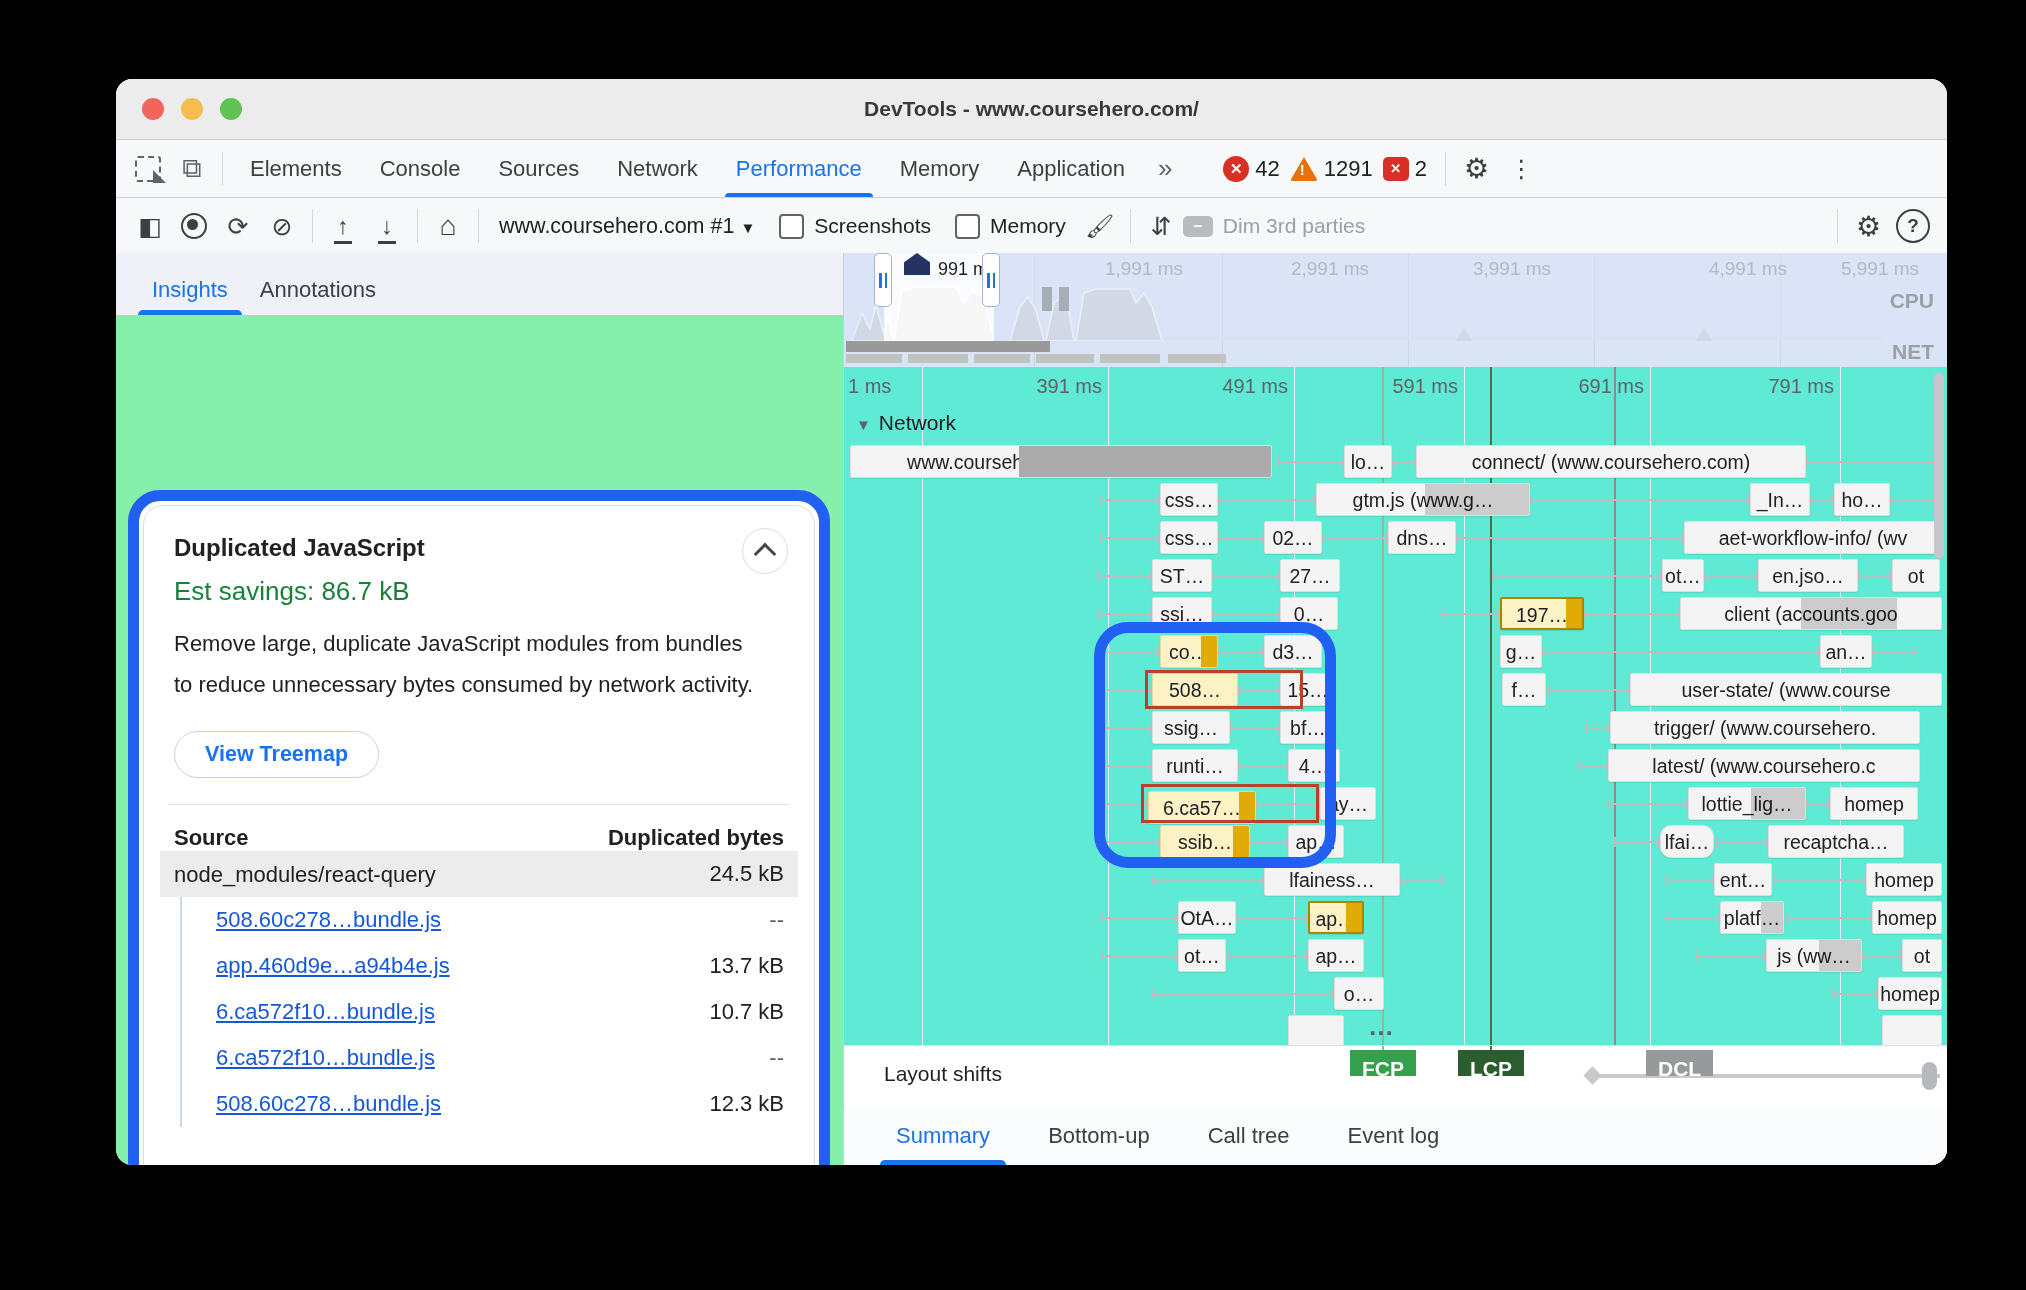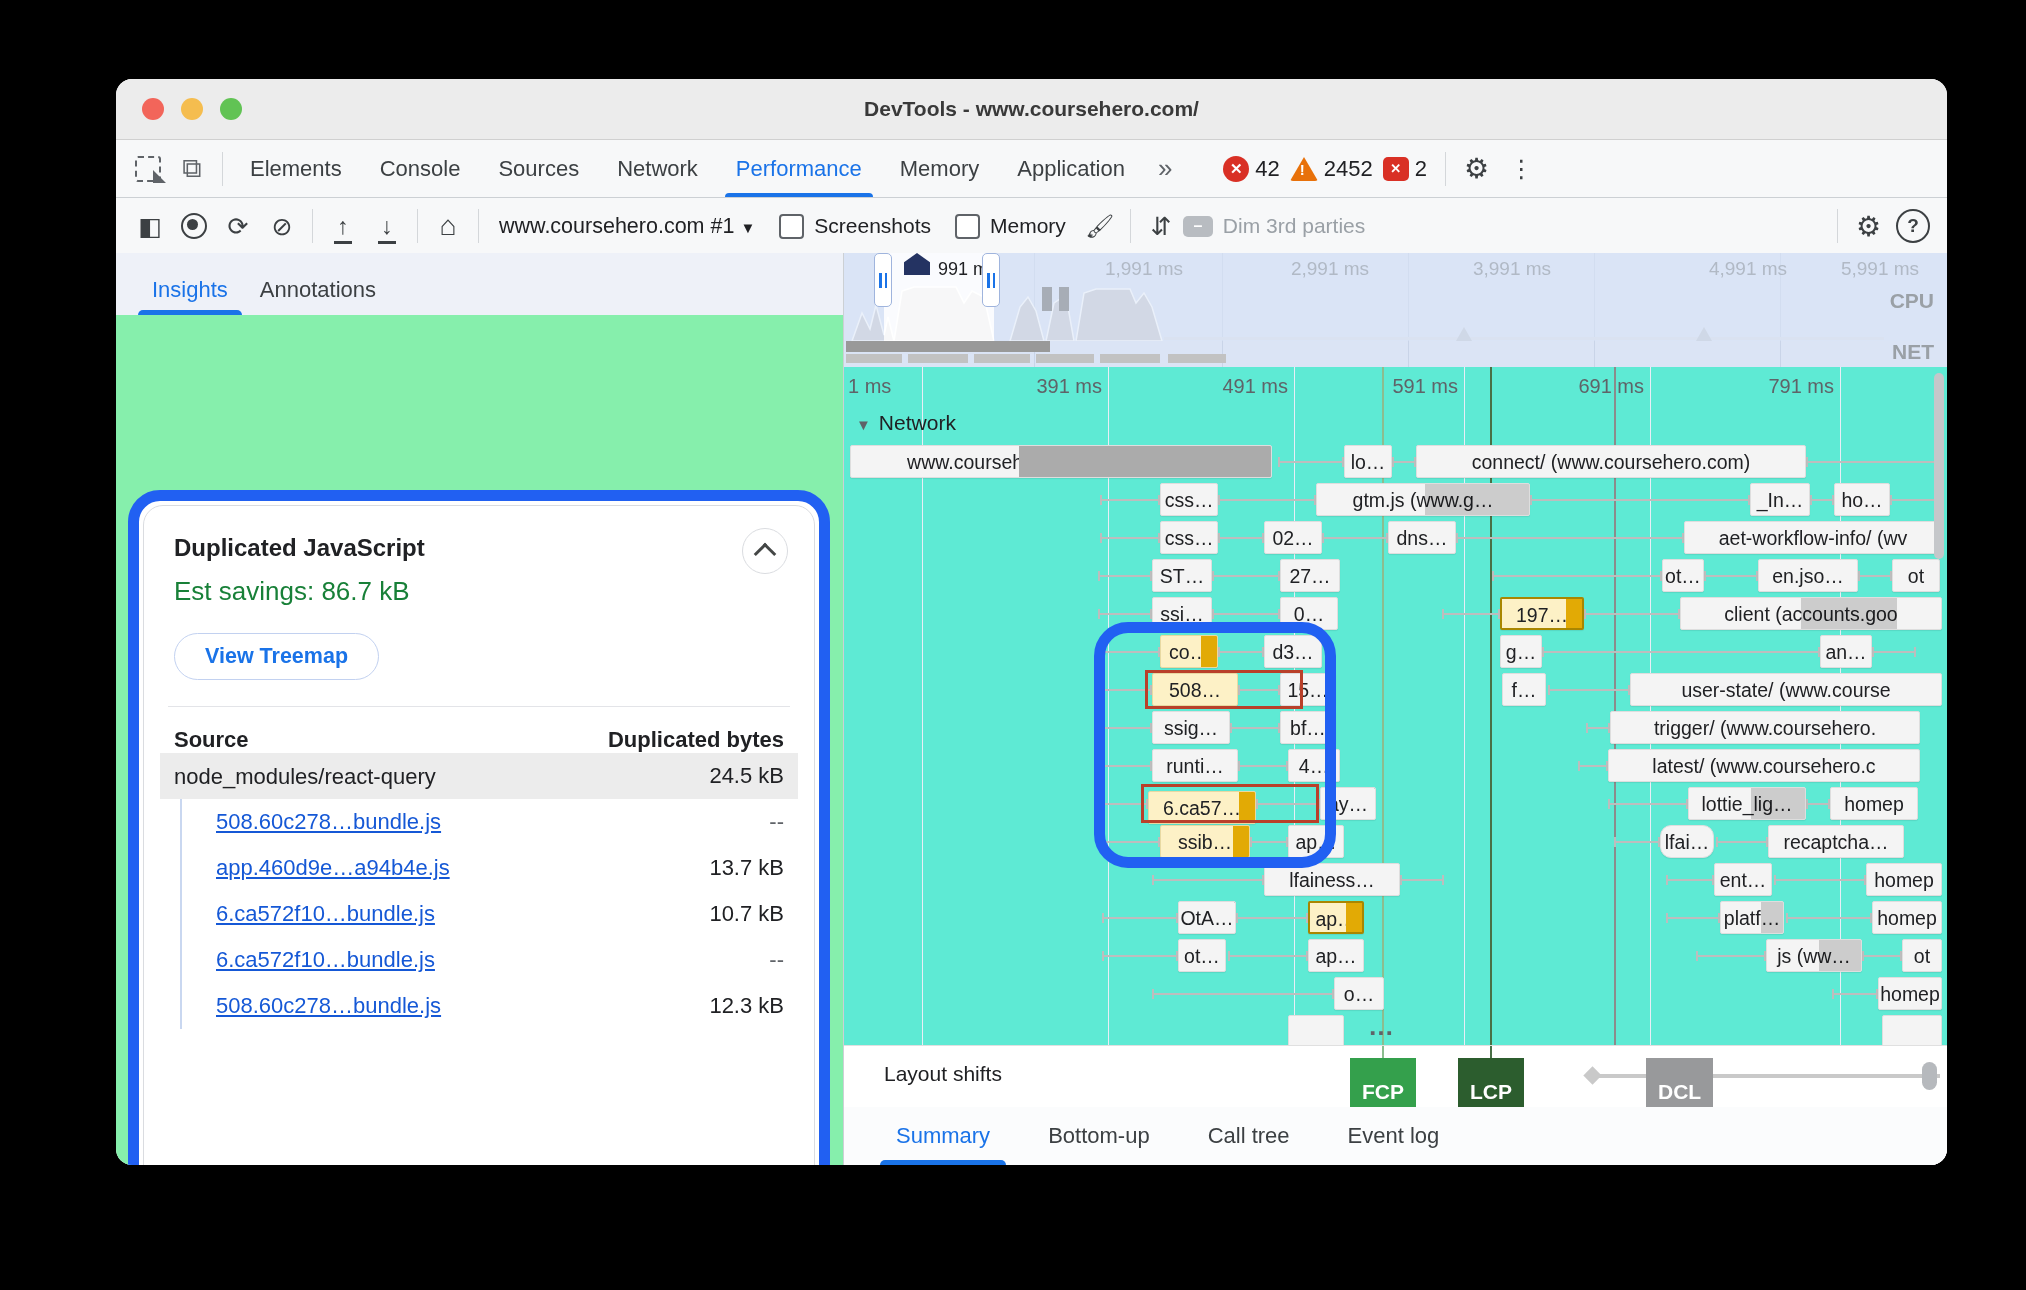--- a/index.html
+++ b/index.html
@@ -103,21 +103,21 @@
   .shade{position:absolute;top:0;bottom:0;background:rgba(0,0,0,.16);}
   .shadeD{position:absolute;top:0;bottom:0;background:#ababab;}
   .flagc{position:absolute;top:-1px;width:0;height:0;border-left:16px solid transparent;border-top:16px solid #9aa0a6;}
   .redbox{position:absolute;height:39px;border:3px solid #b9402a;box-sizing:border-box;}
   .bluebox2{position:absolute;left:250px;top:255px;width:242px;height:246px;border:11px solid #2160f2;border-radius:34px;box-sizing:border-box;}
   .moredots{position:absolute;left:524px;top:644px;font-size:26px;font-weight:bold;color:#5f6368;letter-spacing:2px;}
   .sbthumb{position:absolute;right:4px;top:6px;width:10px;height:186px;border-radius:5px;background:#c5c7ca;}
   
   .markers{position:absolute;left:0;top:792px;width:1104px;height:62px;background:#fff;border-top:1px solid #e0e0e0;border-bottom:1px solid #d7dade;}
   .lslbl{position:absolute;left:40px;top:16px;font-size:21px;color:#202124;}
-  .badge{position:absolute;top:12px;height:24px;line-height:36px;padding:16px 12px;color:#fff;font-weight:bold;font-size:21px;}
+  .badge{position:absolute;top:4px;height:24px;line-height:36px;padding:1px 12px;color:#fff;font-weight:bold;font-size:21px;}
   .dclline{position:absolute;top:28px;height:4px;background:#c9c9c9;}
   .dcldiamond{position:absolute;top:23px;width:13px;height:13px;background:#c9c9c9;transform:rotate(45deg);}
   .dclend{position:absolute;top:16px;width:15px;height:28px;border-radius:8px;background:#b6b9bd;}
   .stub{position:absolute;top:0;height:13px;width:2px;}
   
   .btabs{position:absolute;left:0;right:0;top:854px;height:58px;background:#fbfcfd;display:flex;align-items:center;padding:0 30px;gap:14px;}
   .btab{padding:0 22px;font-size:22px;color:#3c4043;height:58px;display:flex;align-items:center;position:relative;}
   .btab.sel{color:#1a73e8;}
   .btab.sel::after{content:"";position:absolute;left:6px;right:6px;bottom:0;height:5px;background:#1a73e8;border-radius:5px 5px 0 0;}
 </style>
@@ -153,21 +153,21 @@
     <div class="chev2">»</div>
     <div class="badges">
       <span style="display:flex;align-items:center;gap:6px;">
         <span class="bicon berr">✕</span>
         <span>42</span>
       </span>
       <span style="display:flex;align-items:center;gap:6px;">
         <span class="btri">
             <span>!</span>
           </span>
-        <span>2452</span>
+        <span>1291</span>
       </span>
       <span style="display:flex;align-items:center;gap:6px;">
         <span class="bisq">✕</span>
         <span>2</span>
       </span>
     </div>
     <div class="vdiv" style="margin-left:18px;"></div>
     <div class="gearish">⚙</div>
     <div class="gearish" style="font-size:24px;">⋮</div>
   </div>
@@ -222,20 +222,21 @@
         <div class="ltab sel">Insights</div>
         <div class="ltab">Annotations</div>
       </div>
       <div class="bluebox">
         <div class="card">
           <div class="ctitle">Duplicated JavaScript</div>
           <div class="collapse">
               <span class="chup"></span>
             </div>
           <div class="savings">Est savings: 86.7 kB</div>
+          <div class="desc">Remove large, duplicate JavaScript modules from bundles to reduce unnecessary bytes consumed by network activity.</div>
           <div class="treemap">View Treemap</div>
           <div class="hr"></div>
           <div class="thead">
             <span>Source</span>
             <span>Duplicated bytes</span>
           </div>
           <div id="insight-rows">
               <div class="trow group shaded">
                 <div class="lbl grouplbl">node_modules/react-query</div>
                 <div class="val">24.5 kB</div>

